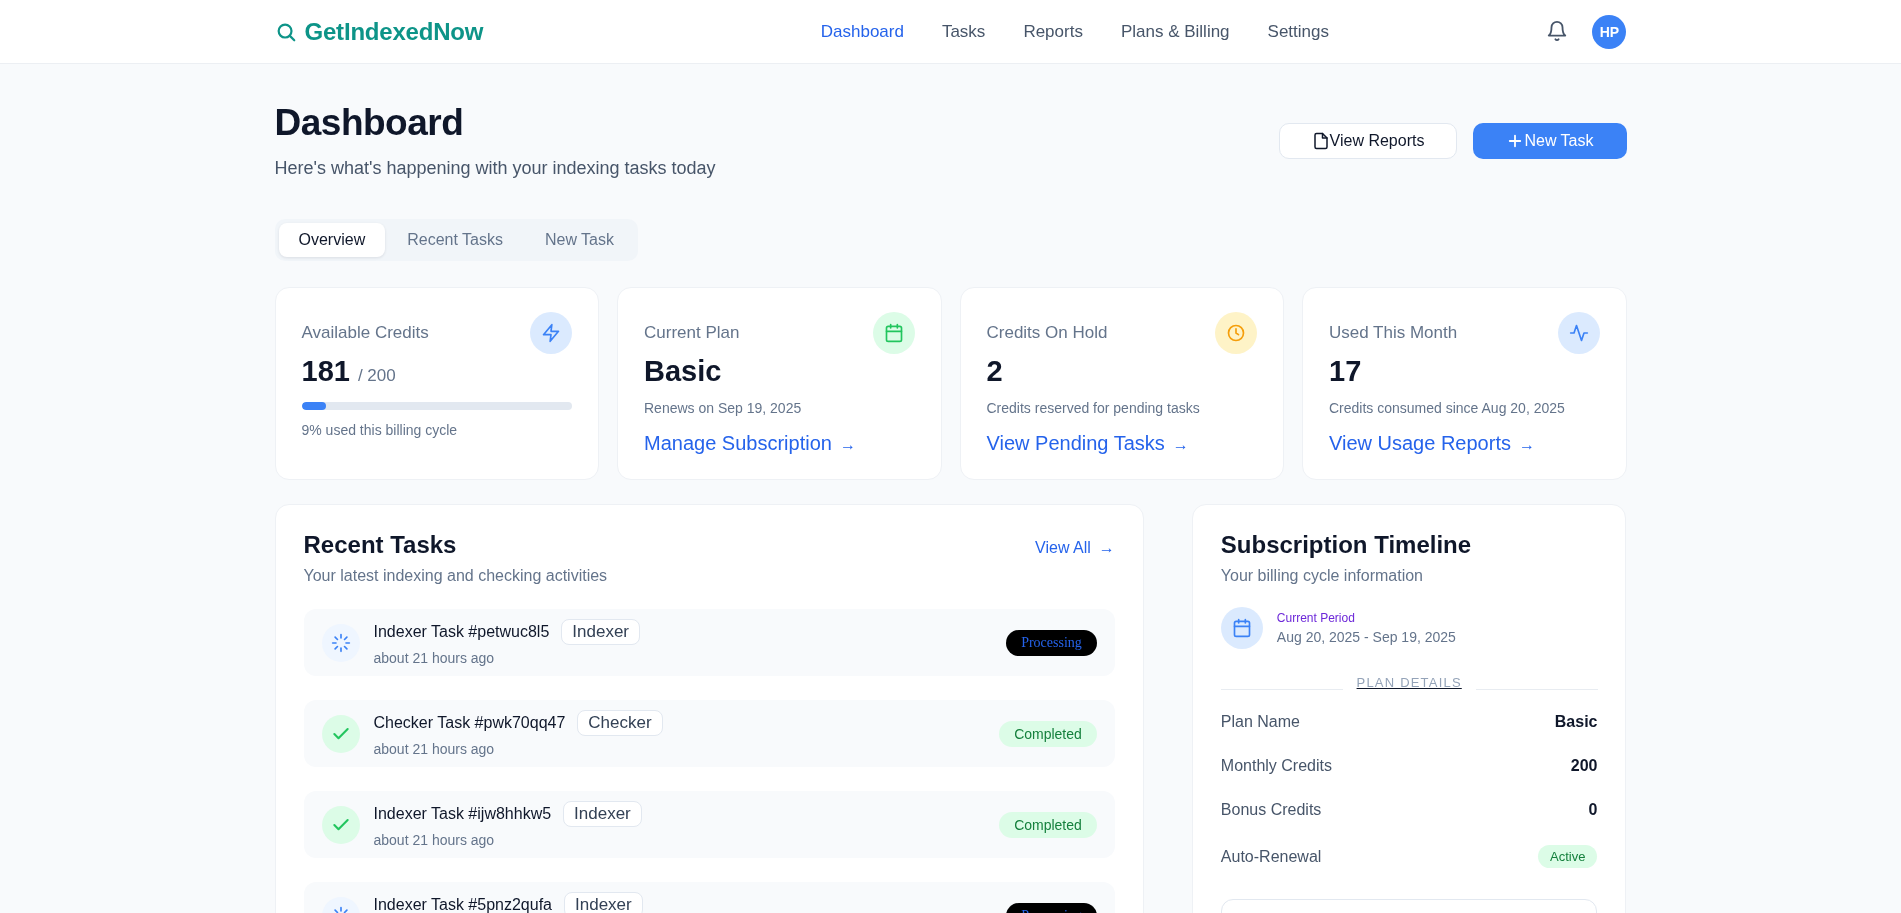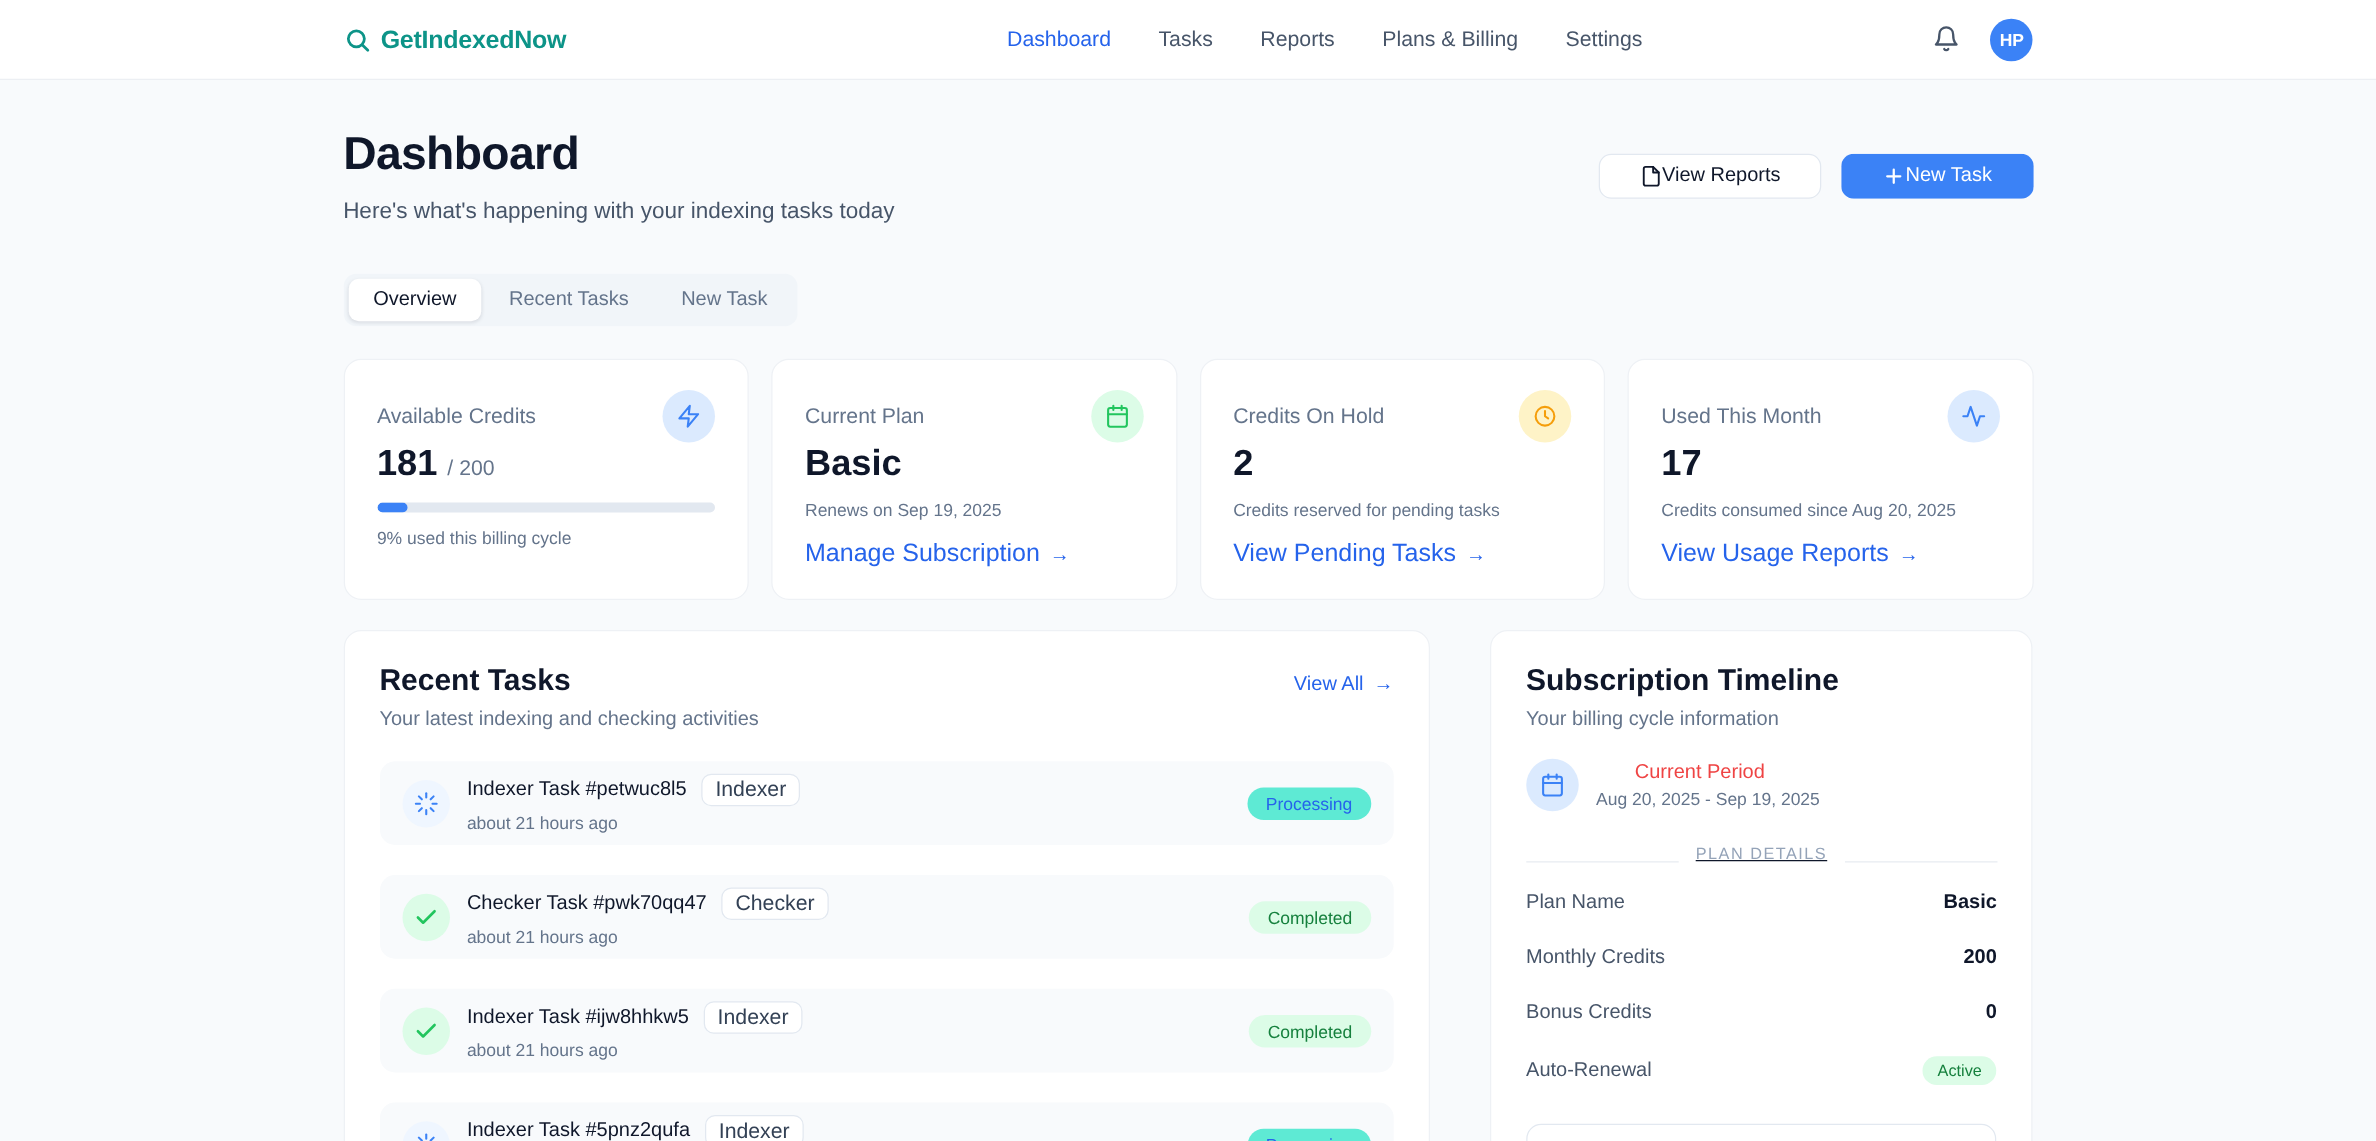--- a/index.html
+++ b/index.html
@@ -16,21 +16,21 @@
   header.topbar {
     background: #ffffff;
     border-bottom: 1px solid #eceff3;
     height: 64px;
   }
   .topbar-inner {
     height: 64px; display: flex; align-items: center; justify-content: space-between;
   }
   .logo { display: flex; align-items: center; gap: 8px; color: #0d9488; cursor: pointer; }
   .logo svg { width: 22px; height: 22px; }
-  .logo-text { font-size: 20px; font-weight: bold; letter-spacing: -0.2px; }
+  .logo-text { font-size: 24px; font-weight: bold; letter-spacing: -0.2px; }
   .main-nav { display: flex; align-items: center; gap: 38px; margin-left: 120px; }
   .nav-item { font-size: 17px; color: #475569; cursor: pointer; text-decoration: none; }
   .nav-item.active { color: #2563eb; font-weight: 500; }
   .topbar-right { display: flex; align-items: center; gap: 22px; }
   .bell-btn { width: 24px; height: 24px; color: #475569; cursor: pointer; display: inline-flex; }
   .bell-btn svg { width: 22px; height: 22px; }
   .avatar {
     width: 34px; height: 34px; border-radius: 50%;
     background: #3b82f6; color: #ffffff; font-size: 14px; font-weight: bold;
     display: flex; align-items: center; justify-content: center; cursor: pointer;
@@ -97,28 +97,28 @@
   .task-icon.processing { background: #eff6ff; color: #3b82f6; }
   .task-icon.completed { background: #dcfce7; color: #22c55e; }
   .task-title-row { display: flex; align-items: center; gap: 12px; }
   .task-name { font-size: 16px; font-weight: 500; color: #0f172a; }
   .task-type-badge {
     font-size: 17px; color: #334155; background: #fff;
     border: 1px solid #e2e8f0; border-radius: 8px; padding: 2px 10px;
   }
   .task-time { margin-top: 5px; font-size: 14px; color: #64748b; }
   .status-badge { font-size: 14px; font-weight: 500; border-radius: 99px; padding: 5px 15px; }
-  .status-badge.processing { background: #5eead4; color: #2563eb; }
+  .status-badge.processing { background: #000000; color: #2563eb; font-family: Liberation Serif, serif; }
   .status-badge.completed { background: #dcfce7; color: #15803d; }
 
   
   .period-row { margin-top: 22px; display: flex; align-items: center; gap: 14px; }
   .period-icon { width: 42px; height: 42px; border-radius: 50%; background: #dbeafe; color: #3b82f6; display: flex; align-items: center; justify-content: center; }
   .period-icon svg { width: 20px; height: 20px; }
-  .period-label { font-size: 16px; font-weight: 500; color: #ef4444; margin-left: 31px; }
+  .period-label { font-size: 12px; font-weight: 500; color: #6d28d9; }
   .period-value { margin-top: 4px; font-size: 14px; color: #64748b; }
   .plan-divider { margin: 26px 0 10px 0; display: flex; align-items: flex-end; gap: 14px; text-decoration: underline; }
   .divider-line { flex: 1; height: 1px; background: #e8ecf1; }
   .divider-label { font-size: 13px; color: #94a3b8; letter-spacing: 1.2px; }
   .detail-row { display: flex; align-items: center; justify-content: space-between; padding: 13px 0; }
   .detail-label { font-size: 16px; color: #475569; }
   .detail-value { font-size: 16px; font-weight: 600; color: #0f172a; }
   .detail-badge { font-size: 13px; font-weight: 500; background: #dcfce7; color: #15803d; border-radius: 99px; padding: 4px 12px; }
   .manage-btn {
     margin-top: 18px; width: 100%; height: 50px; background: #fff;

